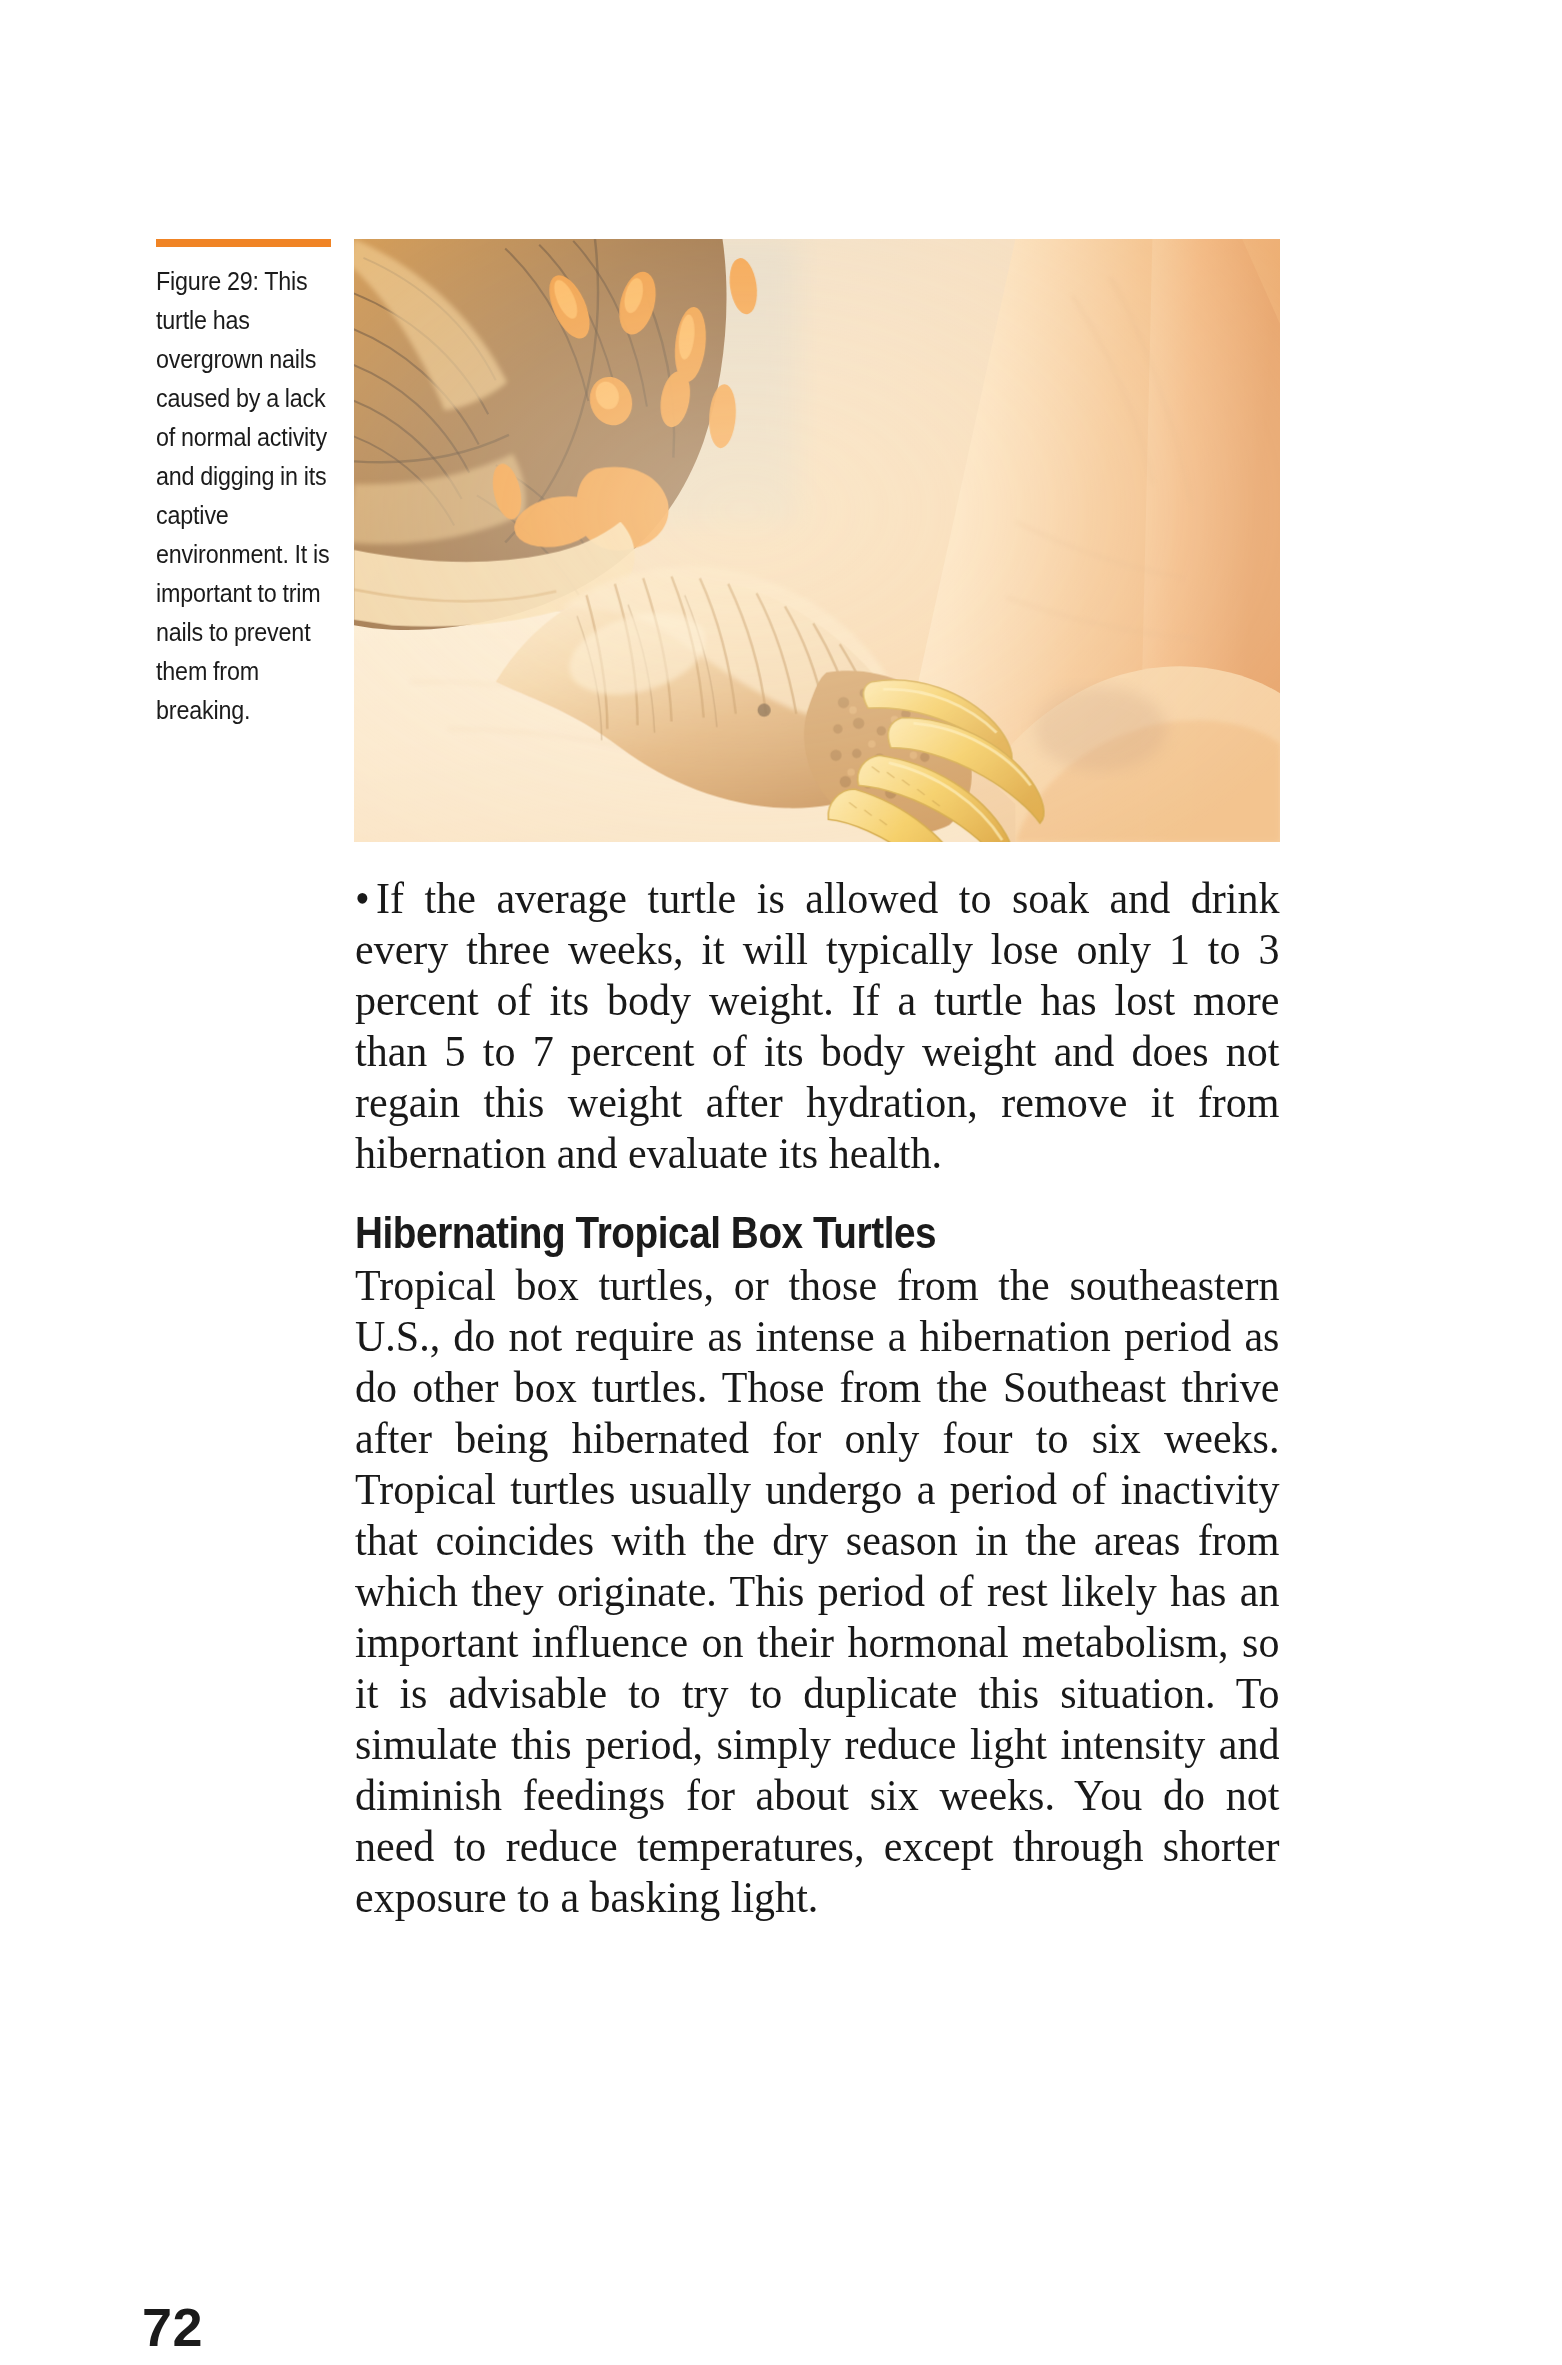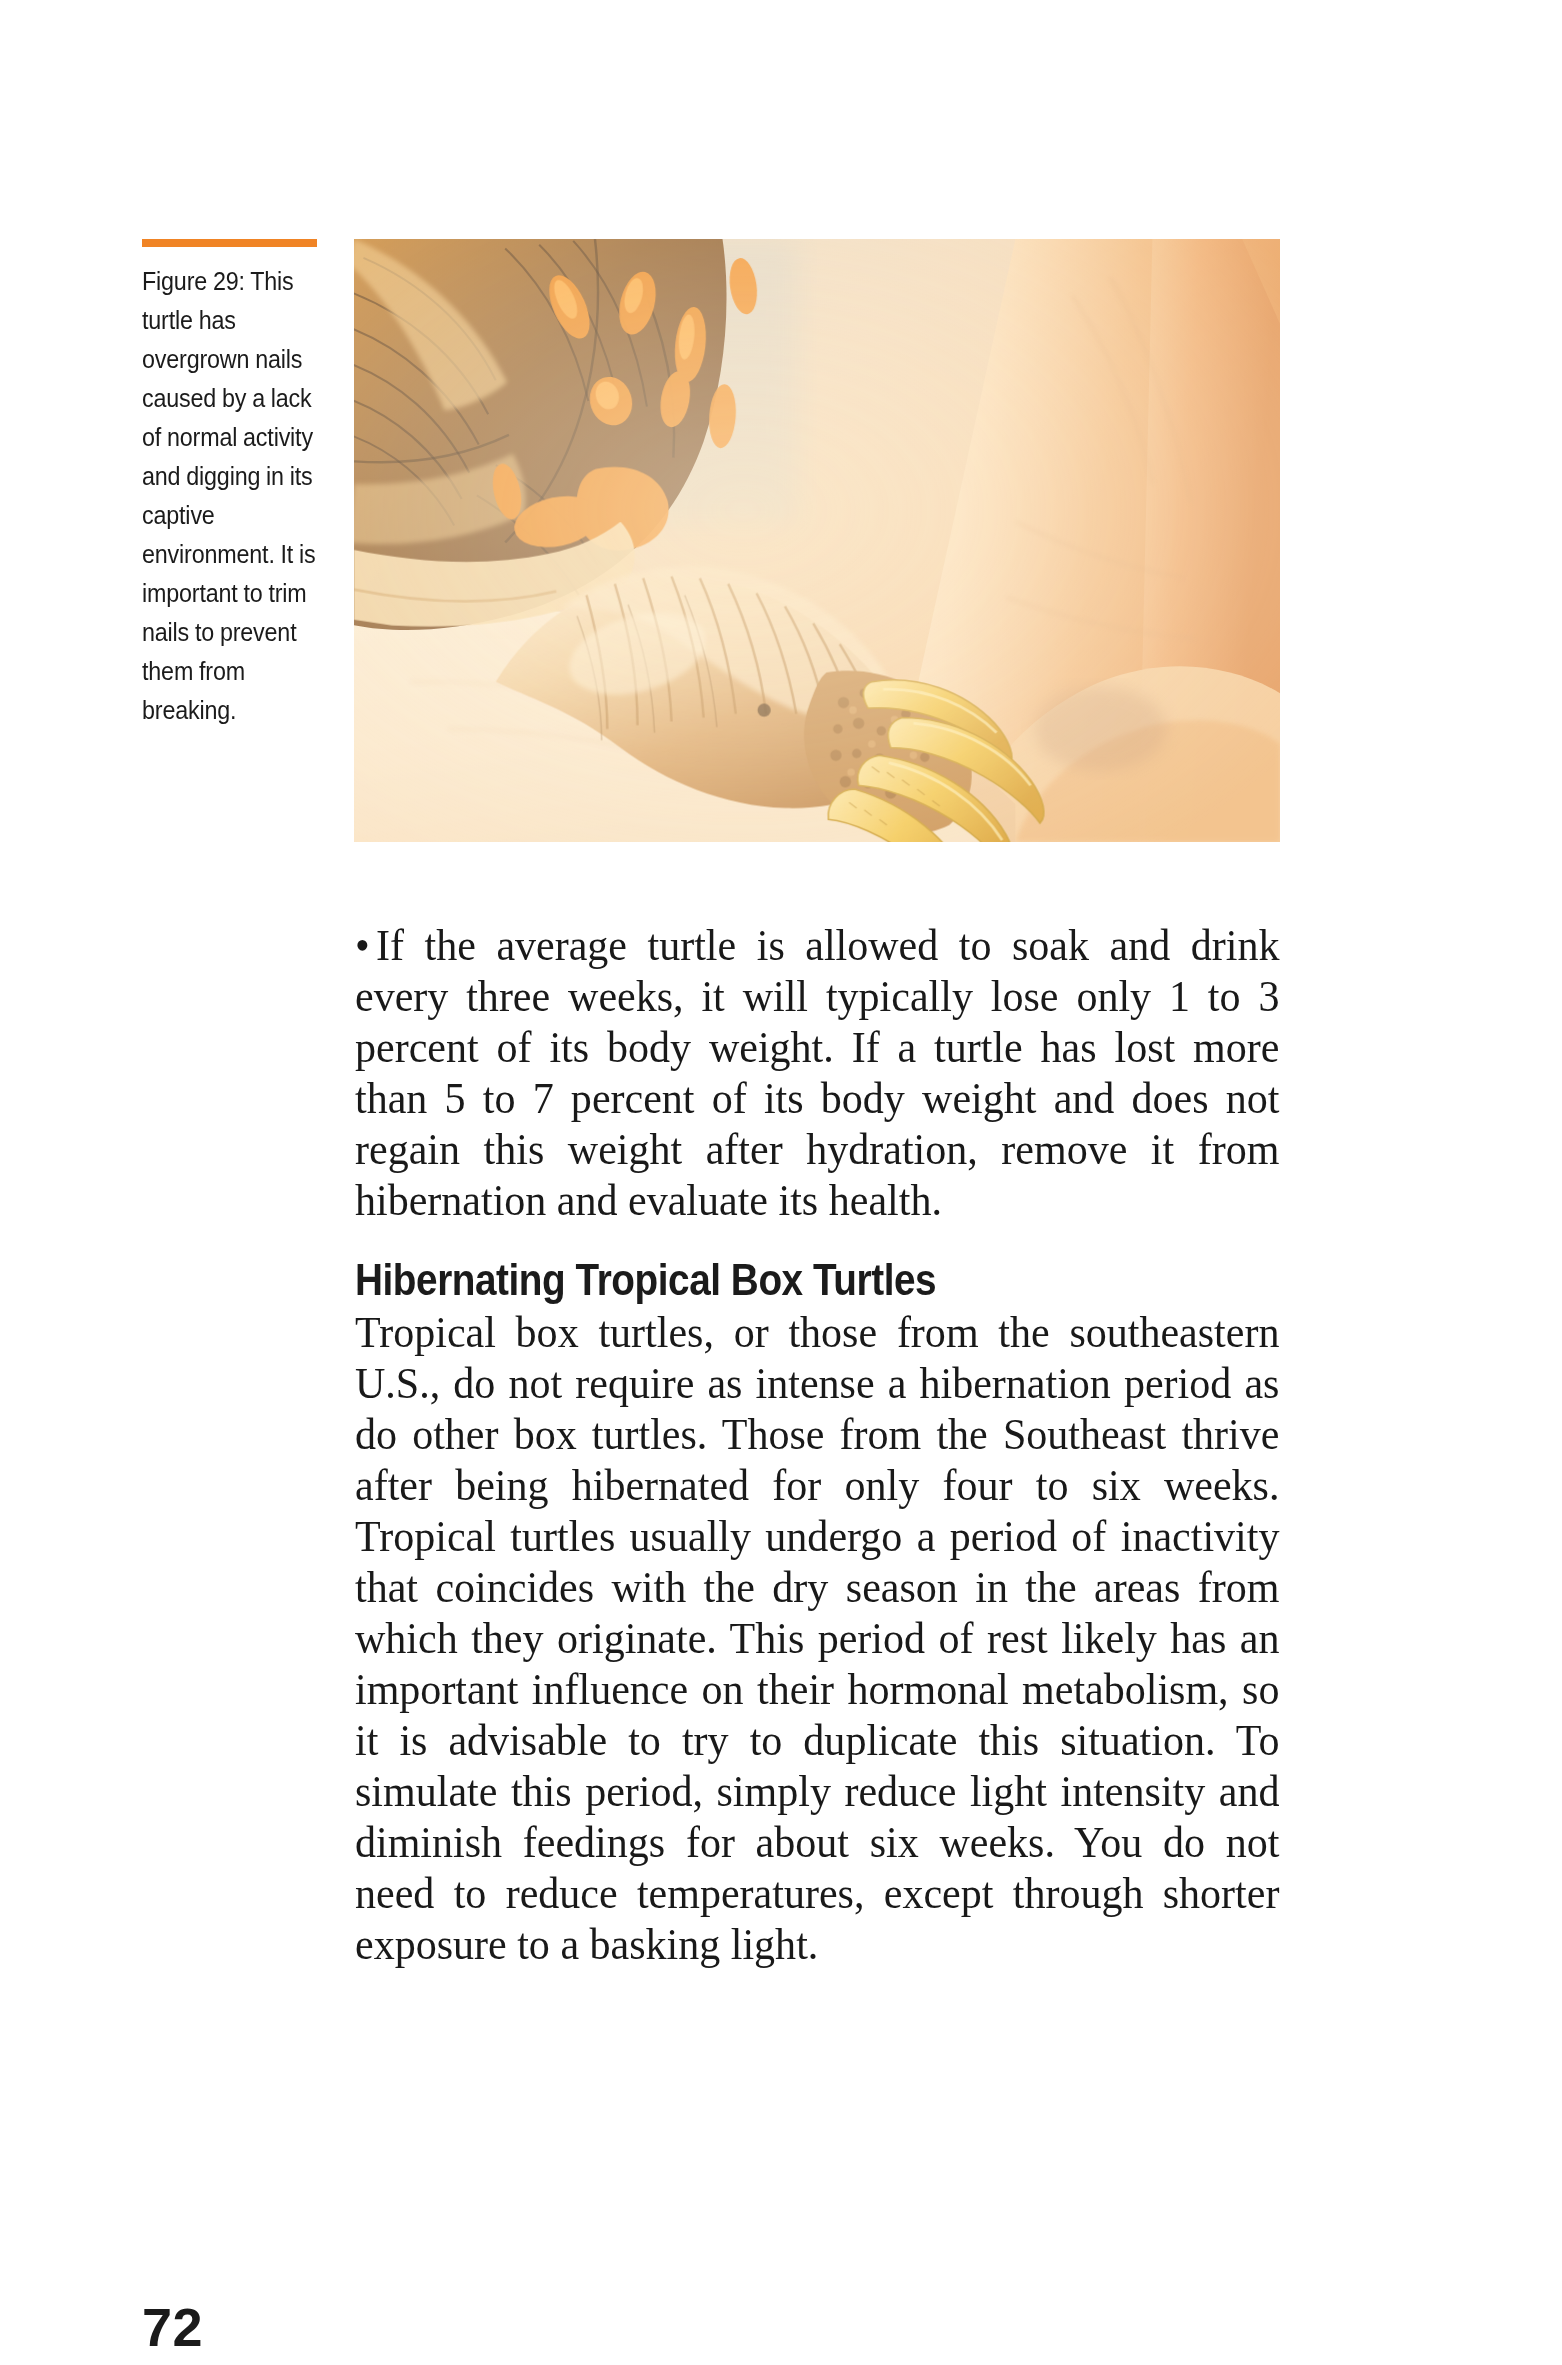--- a/index.html
+++ b/index.html
@@ -13,21 +13,21 @@
     width: 1562px;
     height: 2414px;
     background: #ffffff;
     overflow: hidden;
     font-family: "Liberation Serif", "DejaVu Serif", serif;
   }
 
   
   #caption-col {
     position: absolute;
-    left: 142px;
+    left: 156px;
     top: 239px;
     width: 176px;
   }
 
   #caption-rule {
     width: 175px;
     height: 8px;
     background: #f08425;
   }
 
@@ -56,21 +56,20 @@
     background: #f6c58e;
   }
   #figure-photo svg { display: block; width: 100%; height: 100%; }
 
   
   #body-col {
     position: absolute;
     left: 355px;
     top: 873px;
     width: 925px;
-    margin-top: 47px;
   }
 
   .bullet-para {
     font-size: 44px;
     line-height: 51px;
     color: #191919;
     text-align: justify;
     text-indent: 0;
     margin: 0;
     transform: scaleX(0.955);

